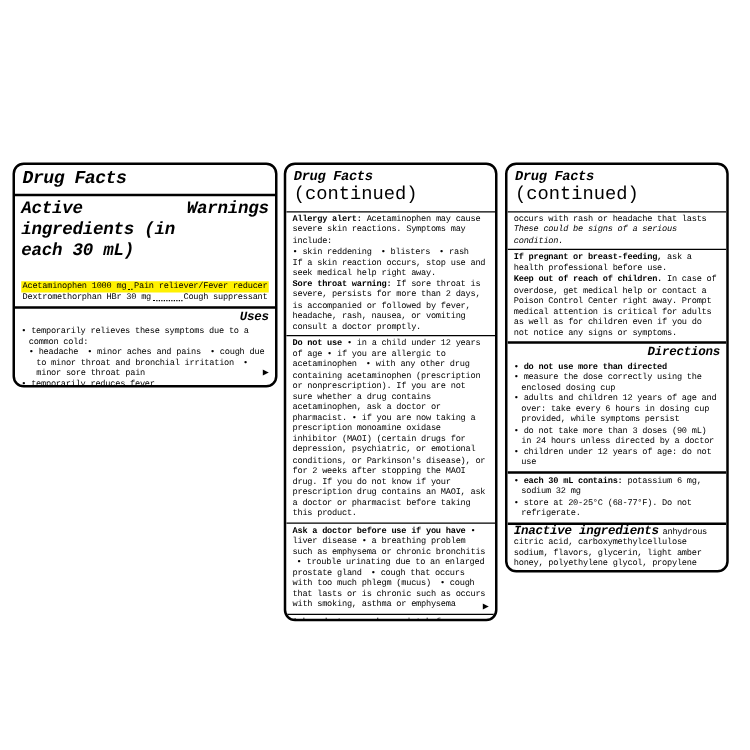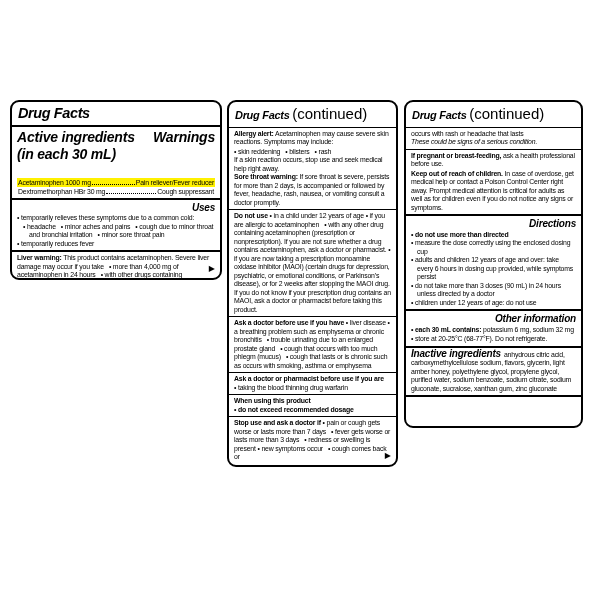--- a/index.html
+++ b/index.html
@@ -1,19 +1,19 @@
 <!DOCTYPE html>
 <html style="--hl: #FFF100;"><head>
 <meta charset="utf-8">
 <style>
   html,body{margin:0;padding:0;background:#fff;}
   .canvas{position:relative;width:600px;height:600px;background:#ffffff;overflow:hidden;
           font-family:"Liberation Sans", sans-serif;color:#000;}
-  .panel{position:absolute;top:100px;background:#fff;border:2.5px solid #000;border-radius:9px;
-         padding:3px 5px 4px 5px;box-sizing:border-box;overflow:hidden;}
+  .panel{position:absolute;top:130px;background:#fff;border:2.5px solid #000;border-radius:9px;
+         padding:3px 5px 4px 5px;box-sizing:border-box;overflow:hidden;font-family:Liberation Mono, monospace;}
   .p-left{left:10px;width:212px;height:180px;}
   .p-mid{left:227px;width:171px;height:367px;}
   .p-right{left:404px;width:179px;height:328px;}
 
   .df-title{font-weight:bold;font-style:italic;font-size:14.5px;letter-spacing:-0.4px;line-height:1.05;padding:1px 0 2px 1px;}
   .df-title-sm{font-weight:bold;font-style:italic;font-size:11px;letter-spacing:-0.3px;line-height:1.1;padding:1px 0 2px 1px;}
   .cont{font-weight:normal;font-style:normal;font-size:15px;letter-spacing:0;}
 
   .rule{border-top:2px solid #000;margin:2px -5px;}
   .rule-thin{border-top:1px solid #000;margin:2px -5px;}
@@ -101,21 +101,20 @@
     <p class="body"><b>If pregnant or breast-feeding,</b> <span>ask a health professional before use.</span></p>
     <p class="body"><b>Keep out of reach of children.</b> <span>In case of overdose, get medical help or contact a Poison Control Center right away. Prompt medical attention is critical for adults as well as for children even if you do not notice any signs or symptoms.</span></p>
     <div class="rule"></div>
     <div class="sec-title">Directions</div>
     <div class="body hang bold">• do not use more than directed</div>
     <div class="body hang">• measure the dose correctly using the enclosed dosing cup</div>
     <div class="body hang">• adults and children 12 years of age and over: take every 6 hours in dosing cup provided, while symptoms persist</div>
     <div class="body hang">• do not take more than 3 doses (90 mL) in 24 hours unless directed by a doctor</div>
     <div class="body hang">• children under 12 years of age: do not use</div>
     <div class="rule"></div>
-    <div class="sec-title">Other information</div>
     <p class="body hang"><b>• each 30 mL contains:</b> <span>potassium 6 mg, sodium 32 mg</span></p>
     <div class="body hang">• store at 20-25°C (68-77°F). Do not refrigerate.</div>
     <div class="rule"></div>
     <p class="body"><span class="inactive-head">Inactive ingredients</span><span>anhydrous citric acid, carboxymethylcellulose sodium, flavors, glycerin, light amber honey, polyethylene glycol, propylene glycol, purified water, sodium benzoate, sodium citrate, sodium gluconate, sucralose, xanthan gum, zinc gluconate</span></p>
     <div class="rule"></div>
   </div>
 
 </div>
 
 </body></html>

